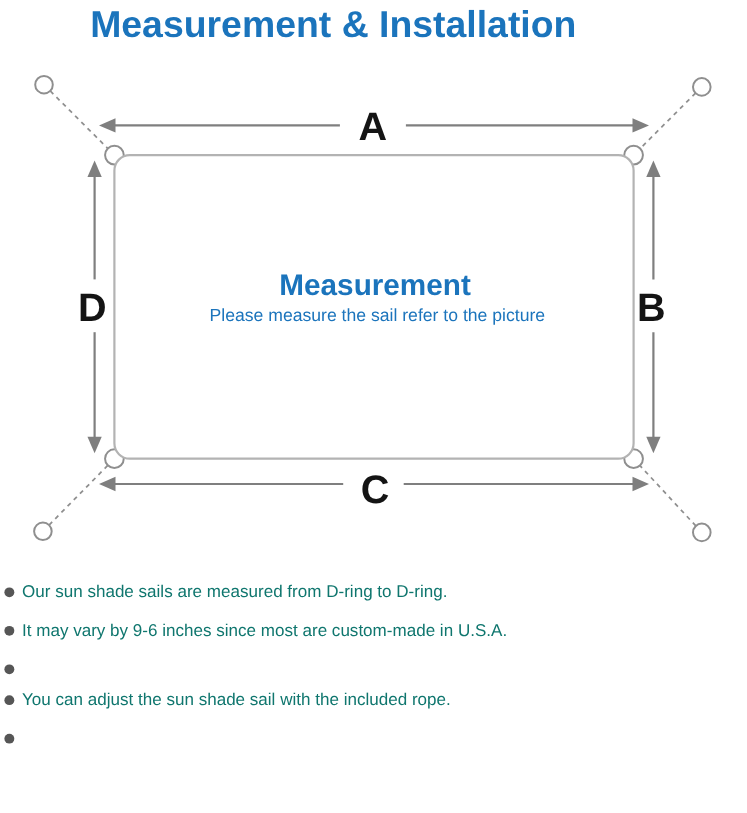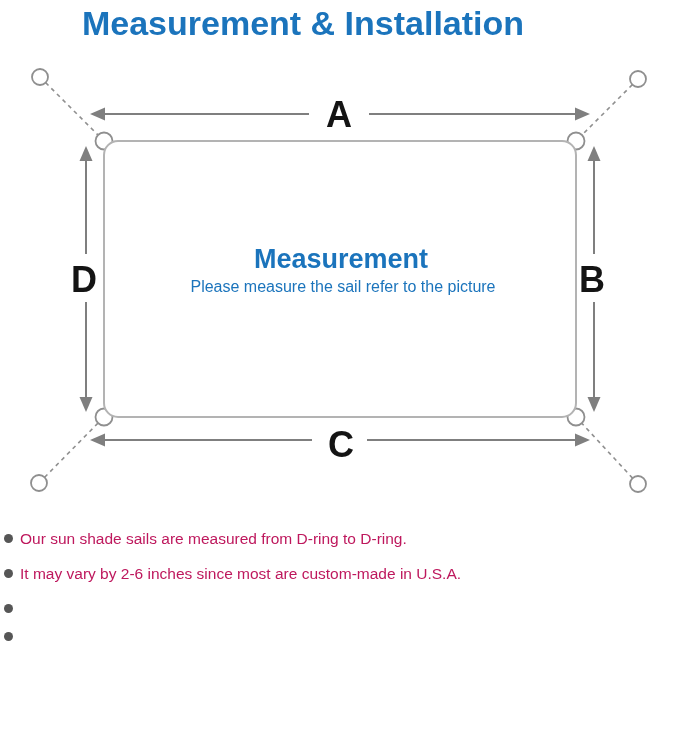--- a/index.html
+++ b/index.html
@@ -23,21 +23,21 @@
   }
   .note-item {
     display: flex; align-items: flex-start;
     padding-left: 4px; margin-bottom: 13px;
   }
   .note-dot {
     flex: none; width: 9px; height: 9px; border-radius: 50%;
     background: #565656; margin-top: 6px; margin-right: 7px;
   }
   .note-text {
-    font-size: 15.5px; line-height: 1.42; color: #be185d;
+    font-size: 15.5px; line-height: 1.42; color: #0f766e;
     max-width: 580px;
   }
 
   svg text { font-family: "Liberation Sans", sans-serif; }
   .dim-label { font-size: 36px; font-weight: 700; fill: #141414; }
   .center-heading { font-size: 27px; font-weight: 700; fill: #1b74bc; }
   .center-sub { font-size: 16px; fill: #1b74bc; }
 </style>
 </head>
 <body>
@@ -107,23 +107,27 @@
     <text x="343" y="292" text-anchor="middle" class="center-sub">Please measure the sail refer to the picture</text>
   </svg>
 
   <ul class="notes">
     <li class="note-item">
       <span class="note-dot"></span>
       <span class="note-text">Our sun shade sails are measured from D-ring to D-ring.</span>
     </li>
     <li class="note-item">
       <span class="note-dot"></span>
-      <span class="note-text">It may vary by 2-6 inches since most are custom-made in U.S.A.</span>
+      <span class="note-text">It may vary by 9-6 inches since most are custom-made in U.S.A.</span>
     </li>
     <li class="note-item">
       <span class="note-dot"></span>
+    </li>
+    <li class="note-item">
+      <span class="note-dot"></span>
+      <span class="note-text">You can adjust the sun shade sail with the included rope.</span>
     </li>
     <li class="note-item">
       <span class="note-dot"></span>
     </li>
   </ul>
 
 </div>
 
 </body></html>

